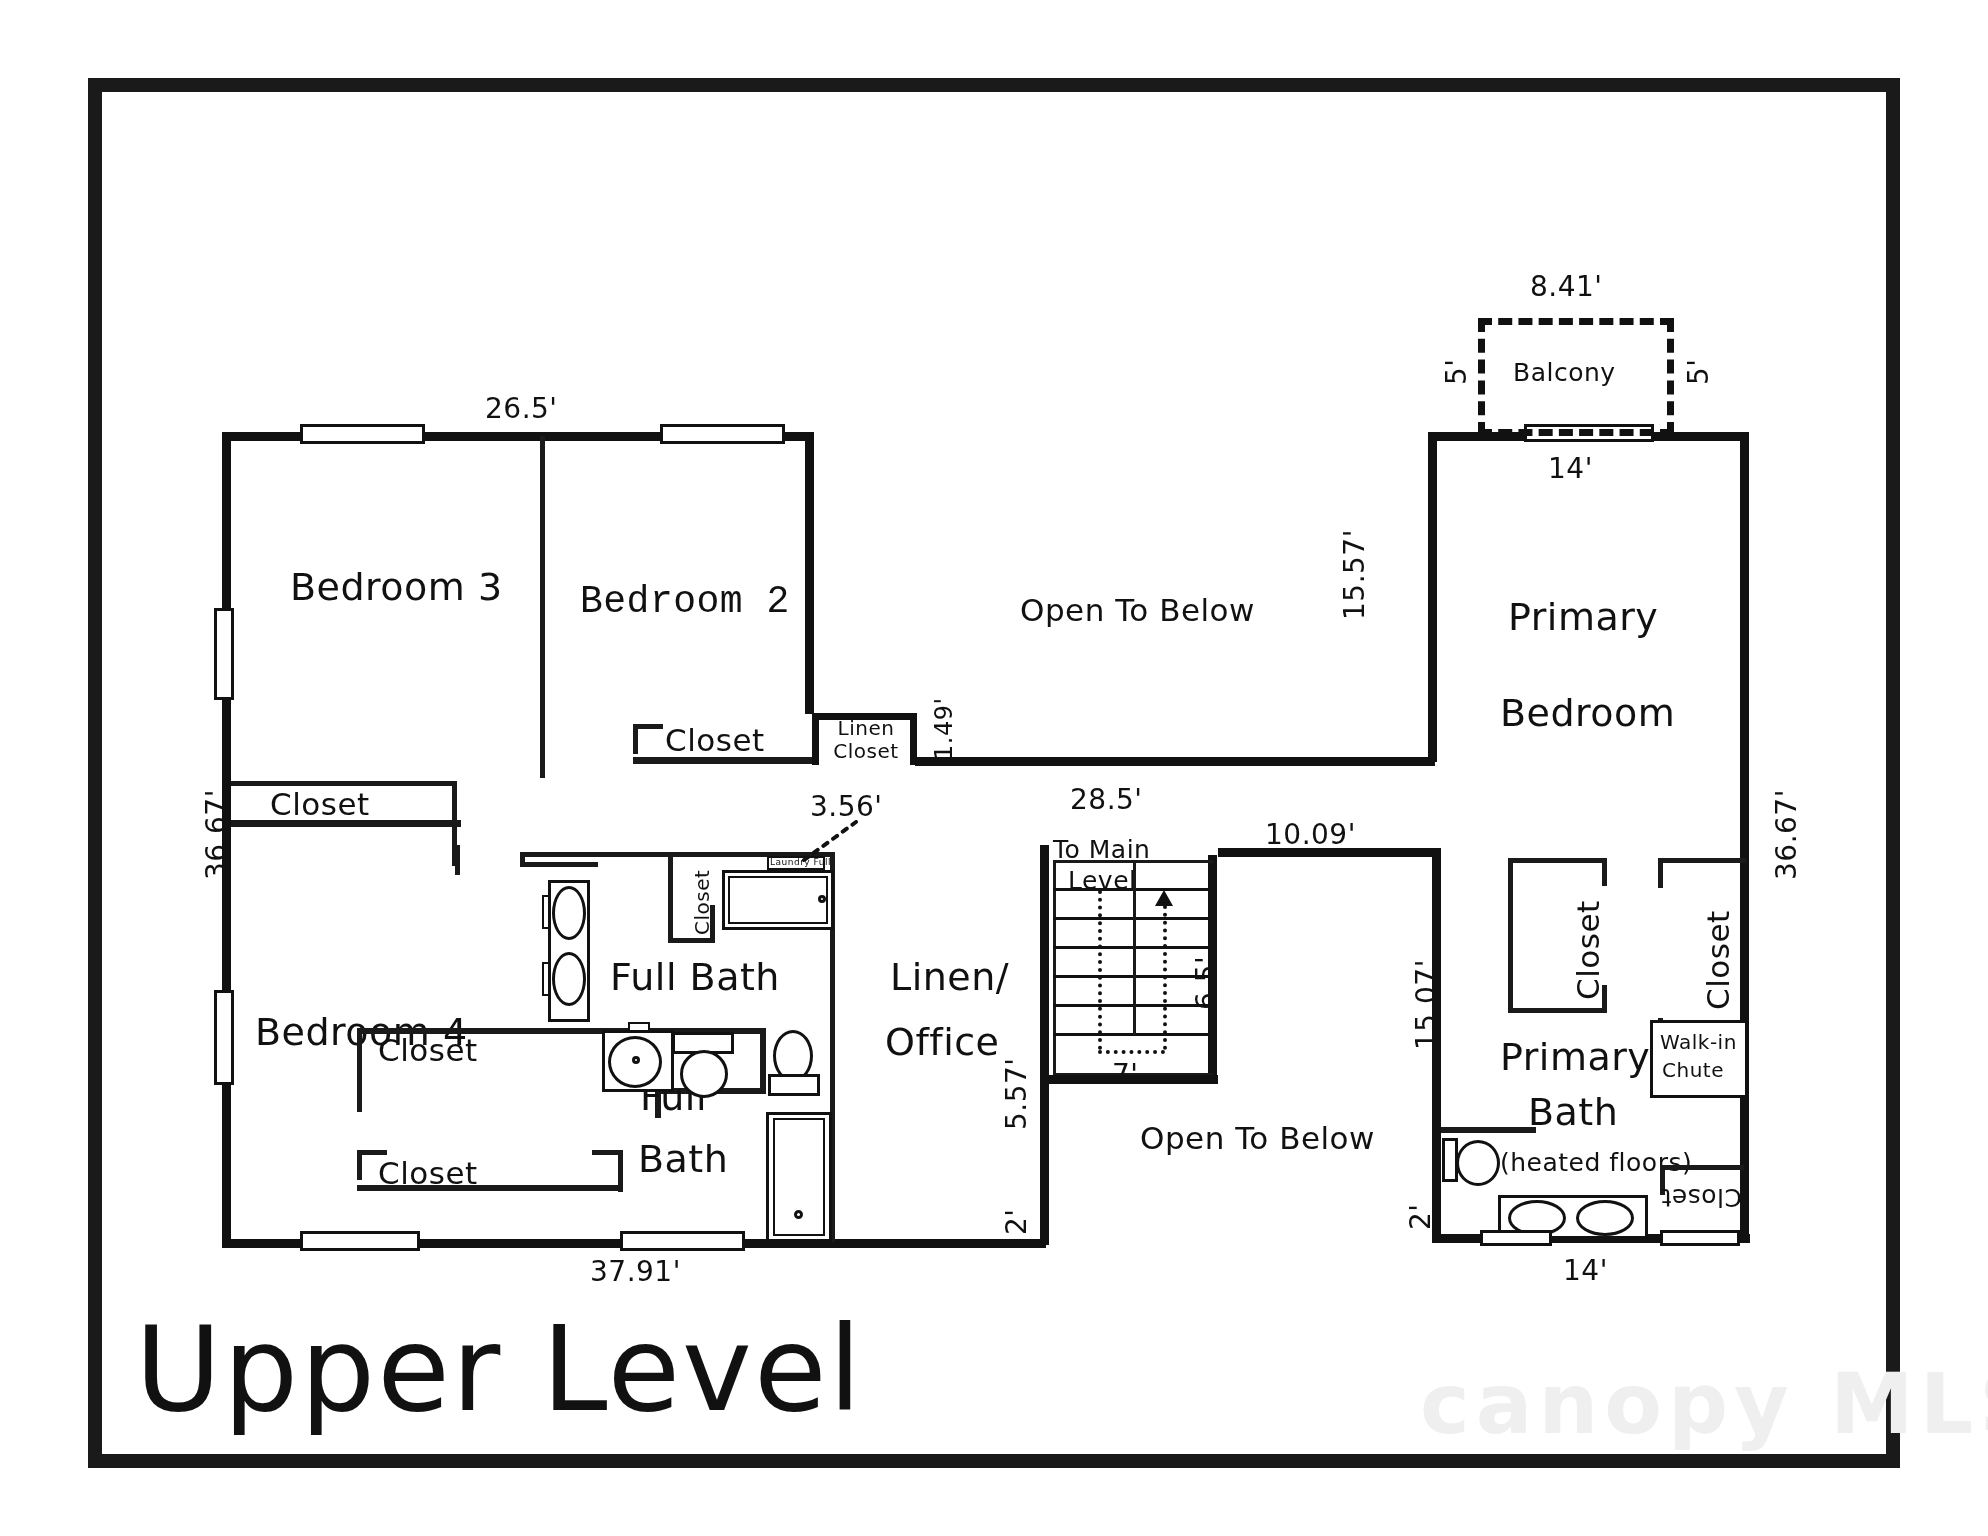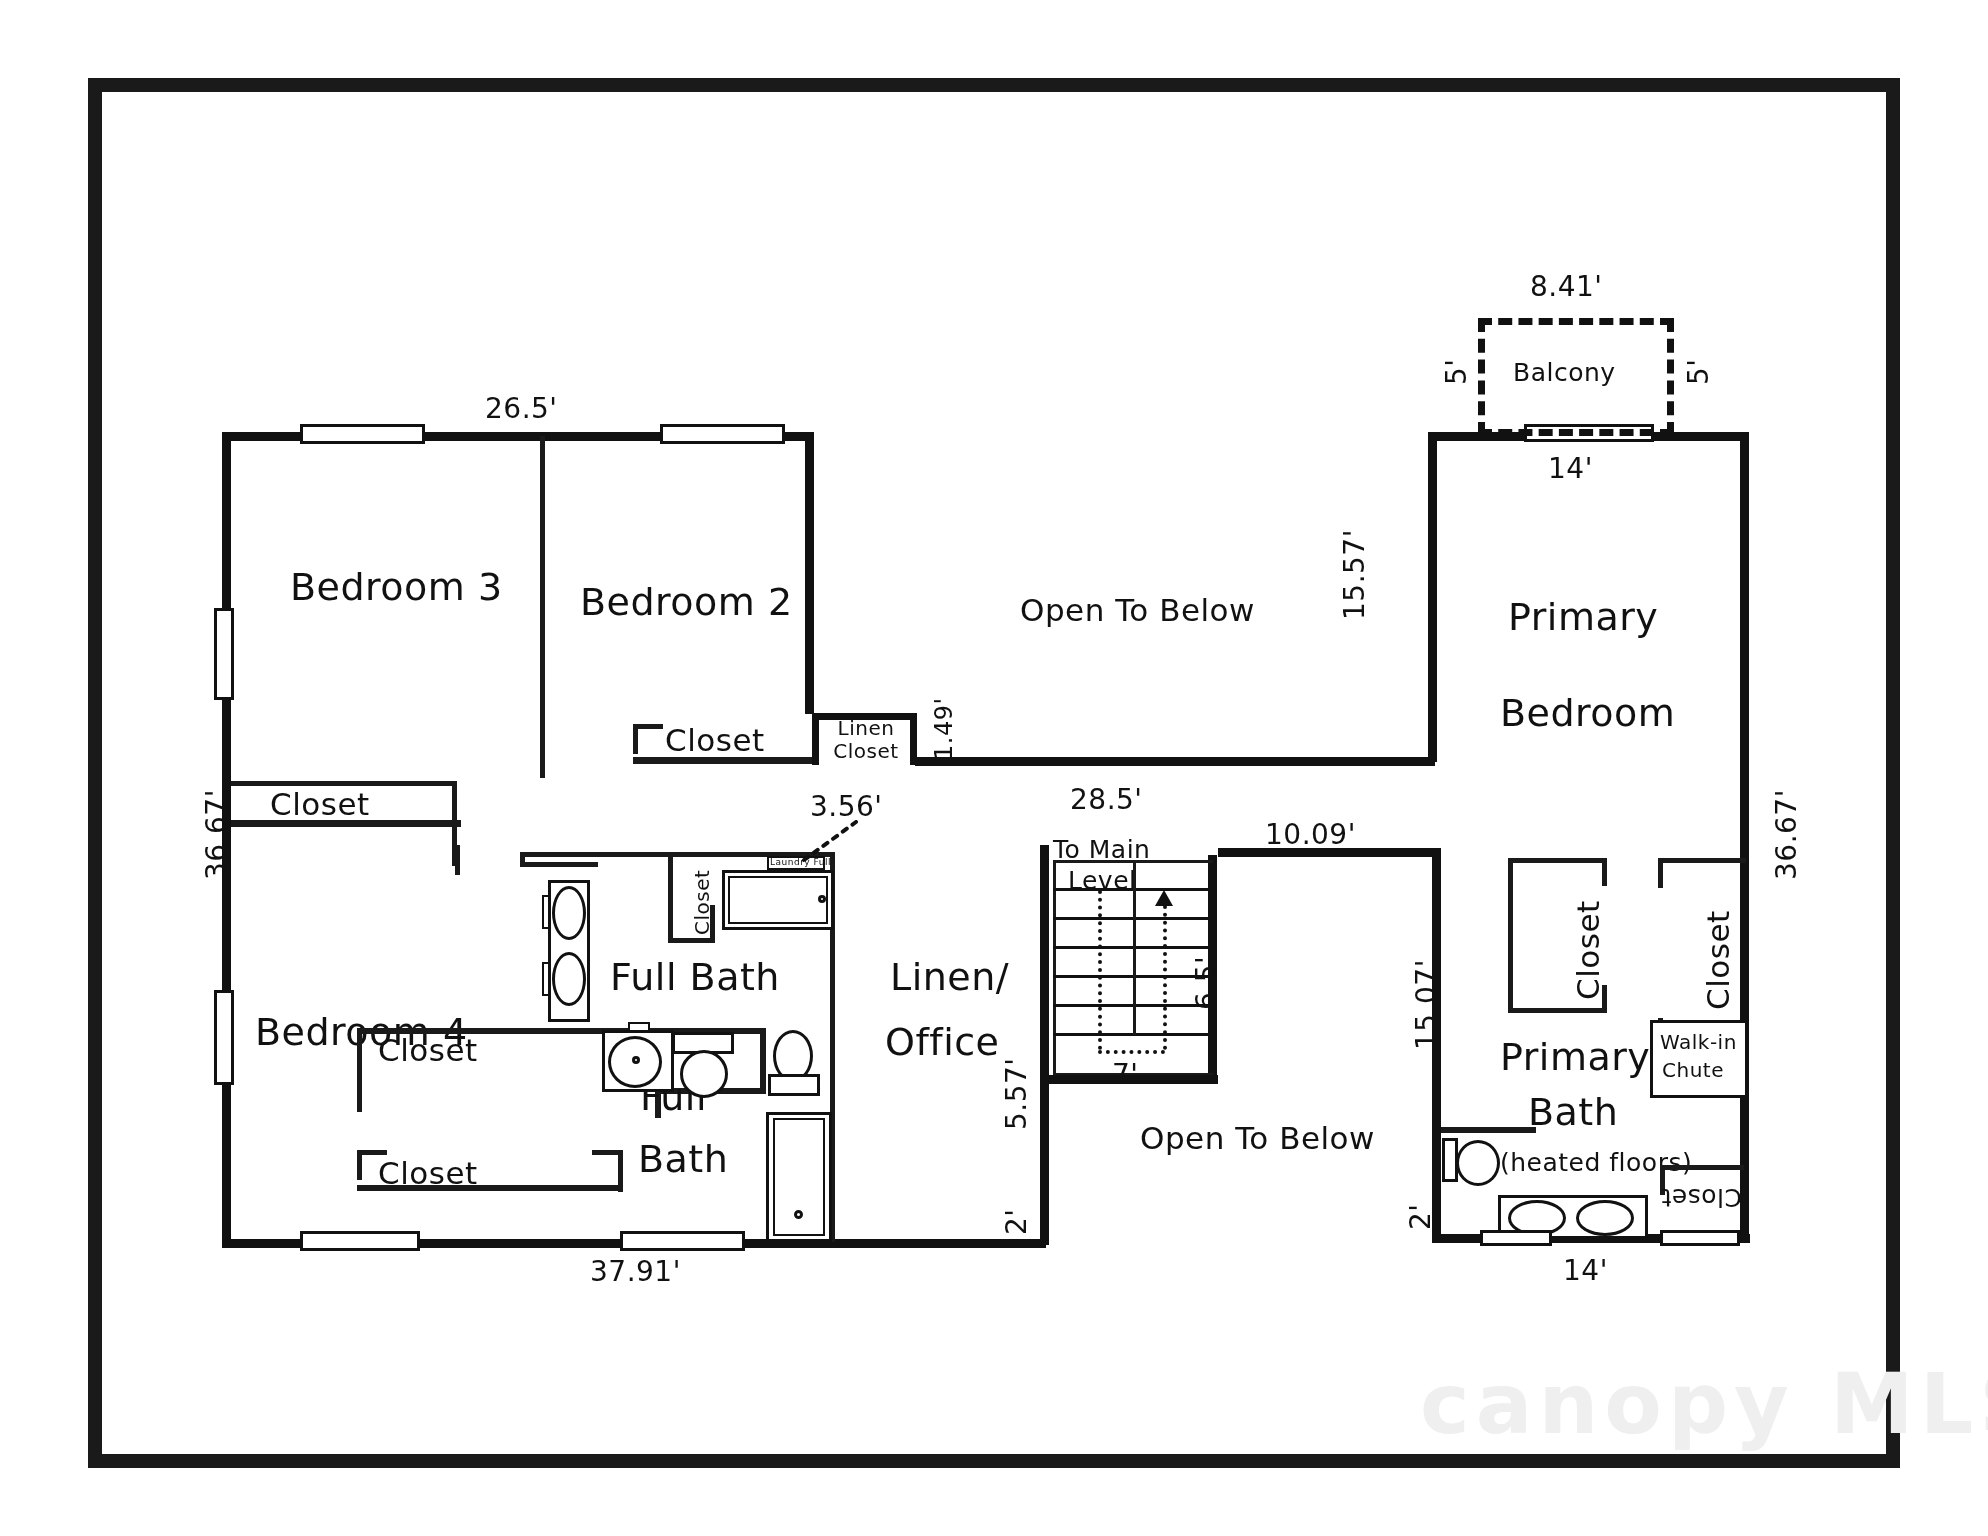--- a/index.html
+++ b/index.html
@@ -144,21 +144,21 @@
   <div class="window" style="left:214px;top:608px;width:20px;height:92px;"></div>
 
   <div class="window" style="left:214px;top:990px;width:20px;height:95px;"></div>
 
   <div class="window" style="left:300px;top:1231px;width:120px;height:20px;"></div>
   <div class="window" style="left:620px;top:1231px;width:125px;height:20px;"></div>
 
   <div class="wall wall-thin" style="left:540px;top:436px;width:5px;height:342px;"></div>
 
   <div class="txt room" style="left:290px;top:565px;">Bedroom 3</div>
-  <div class="txt room" style="left:580px;top:580px;">Bedroom 2</div>
+  <div class="txt room" style="left:580px;top:580px;font-family:Liberation Mono, monospace;">Bedroom 2</div>
   <div class="txt room" style="left:255px;top:1010px;">Bedroom 4</div>
 
   <div class="txt dim" style="left:485px;top:392px;">26.5'</div>
 
   <div class="txt dim rot90" style="left:200px;top:880px;">36.67'</div>
 
   <div class="txt dim" style="left:590px;top:1255px;">37.91'</div>
 
   <div class="wall wall-thin" style="left:231px;top:781px;width:225px;height:5px;"></div>
   <div class="wall wall-thin" style="left:231px;top:820px;width:230px;height:7px;"></div>
@@ -351,14 +351,15 @@
   <div class="fixture" style="left:672px;top:1032px;width:62px;height:22px;"></div>
   <div class="oval" style="left:680px;top:1050px;width:48px;height:48px;"></div>
 
   <div class="oval" style="left:773px;top:1030px;width:40px;height:52px;"></div>
   <div class="fixture" style="left:768px;top:1074px;width:52px;height:22px;"></div>
 
   <div class="fixture" style="left:766px;top:1112px;width:66px;height:130px;"></div>
   <div class="fixture-thin fixture" style="left:773px;top:1118px;width:52px;height:118px;"></div>
   <div class="oval" style="left:794px;top:1210px;width:9px;height:9px;"></div>
 
+  <div class="txt title" style="left:135px;top:1300px;">Upper Level</div>
 
 </div>
 
 </body></html>

